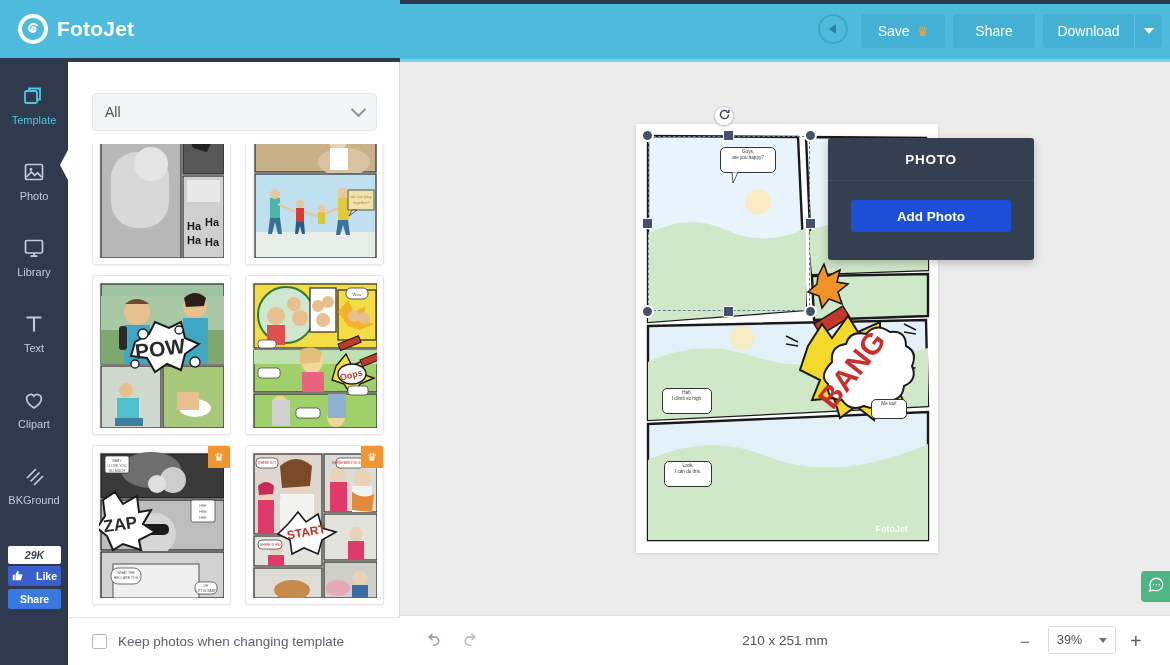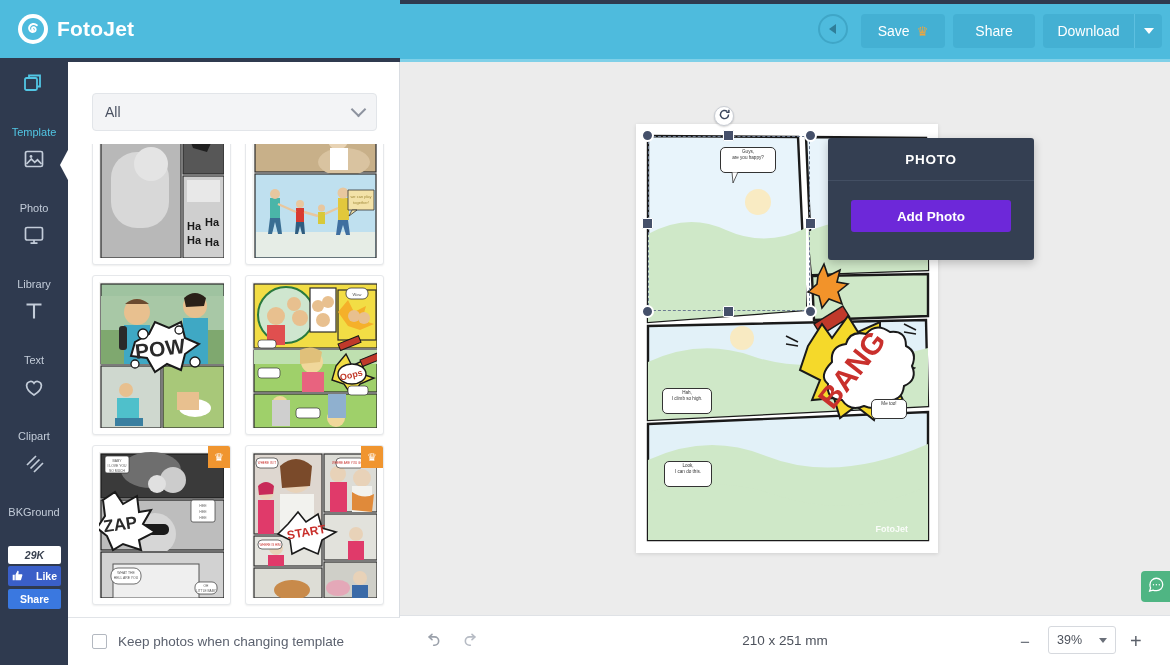--- a/index.html
+++ b/index.html
@@ -72,21 +72,21 @@
   }
   .crown { font-size: 13px; color:#f0a63c; }
 
   
   .rail {
     position: absolute; left: 0; top: 62px; width: 68px; height: 603px;
     background: #2f3a4f;
   }
   .rail-item {
     position: relative; width: 68px; height: 68px; margin-top: 8px;
-    display: flex; flex-direction: column; align-items: center; justify-content: space-between;
+    display: flex; flex-direction: column; align-items: center; justify-content: center;
     color: #c3ccd9; cursor: pointer;
   }
   .rail-item .rlbl { font-size: 11px; margin-top: 5px; }
   .rail-item .ricon { height: 26px; display:flex; align-items:center; justify-content:center; }
   .rail-item.active { color: #52c6e4; }
   .rail-notch {
     position: absolute; left: 60px; top: 86px; width: 9px; height: 34px;
     overflow: hidden;
   }
   .rail-notch::before{
@@ -192,21 +192,21 @@
     position: absolute; left: 828px; top: 138px; width: 206px; height: 122px;
     background: #343f52; border-radius: 3px; box-shadow: 0 3px 10px rgba(0,0,0,.22);
   }
   .pp-title {
     height: 43px; display:flex;align-items:center;justify-content:center;
     color:#fff; font-size: 13.5px; font-weight:700; letter-spacing:.7px;
     border-bottom: 1px solid #434f63;
   }
   .pp-btn {
     position:absolute; left:23px; top:62px; width:160px; height:32px;
-    background:#6d28d9; border-radius:3px; cursor:pointer;
+    background:#1d4ed8; border-radius:3px; cursor:pointer;
     display:flex;align-items:center;justify-content:center;
     color:#fff; font-size:13.5px; font-weight:700;
   }
 
   
   .bottombar {
     position: absolute; left: 400px; top: 615px; width: 770px; height: 50px;
     background: #ffffff; border-top: 1px solid #dfe2e6;
   }
   .undo, .redo { position:absolute; top:15px; cursor:pointer; }

